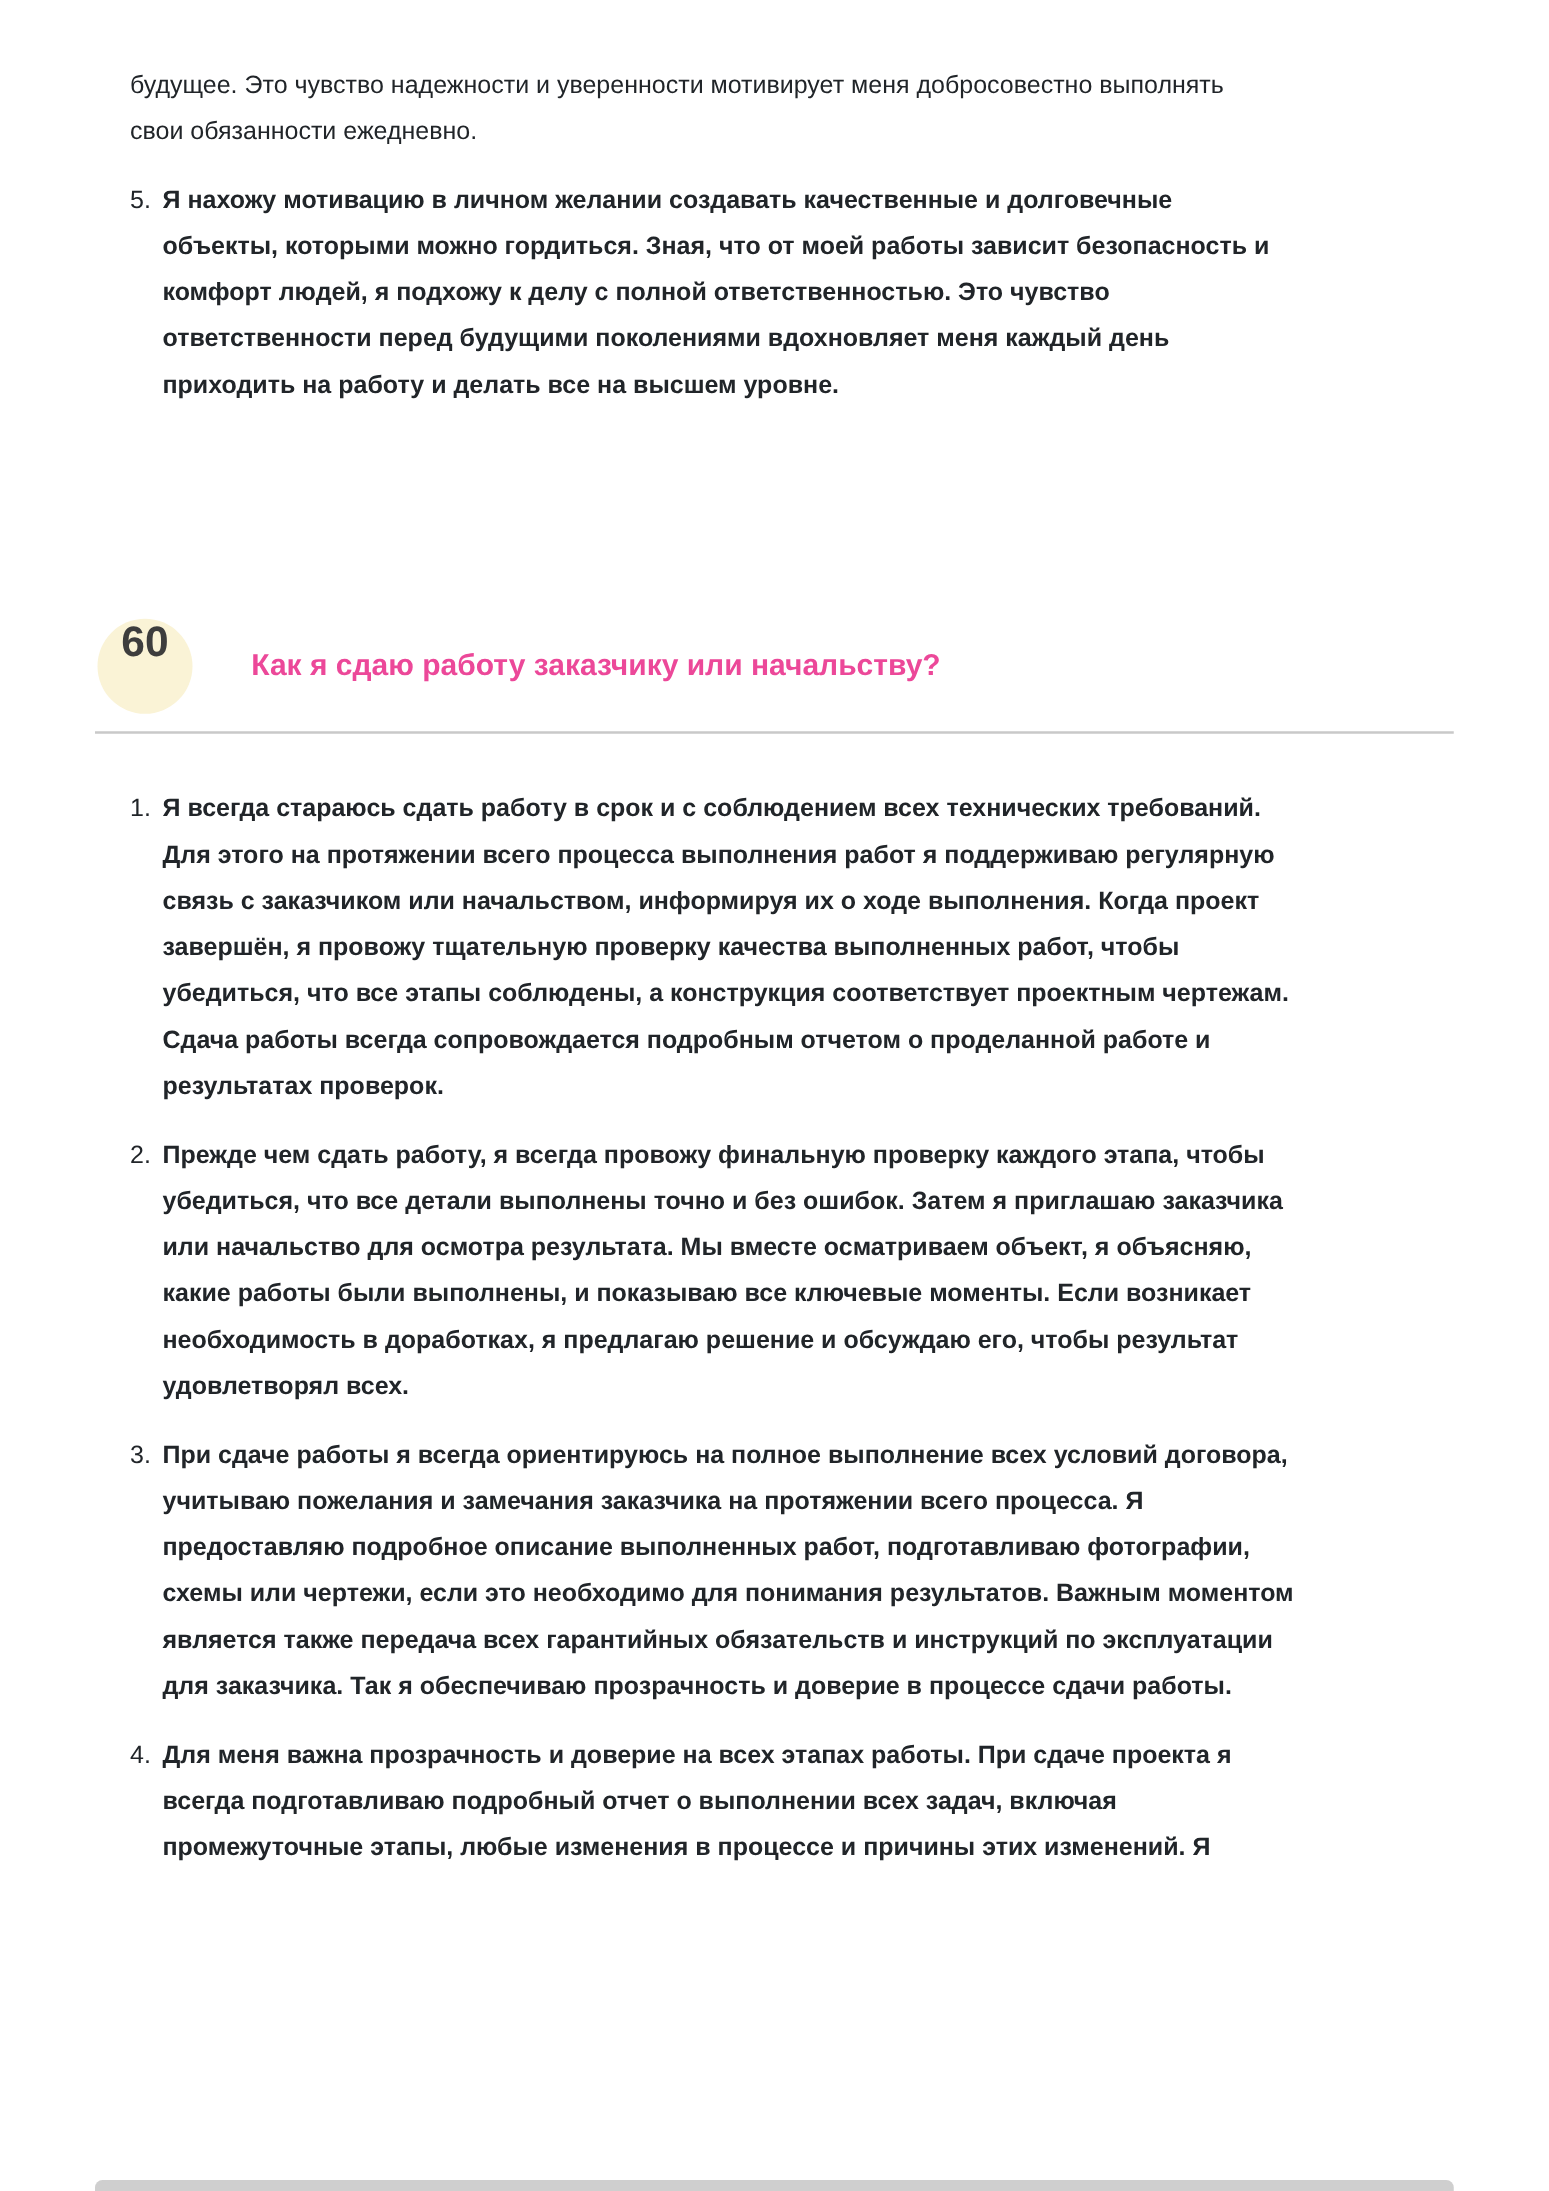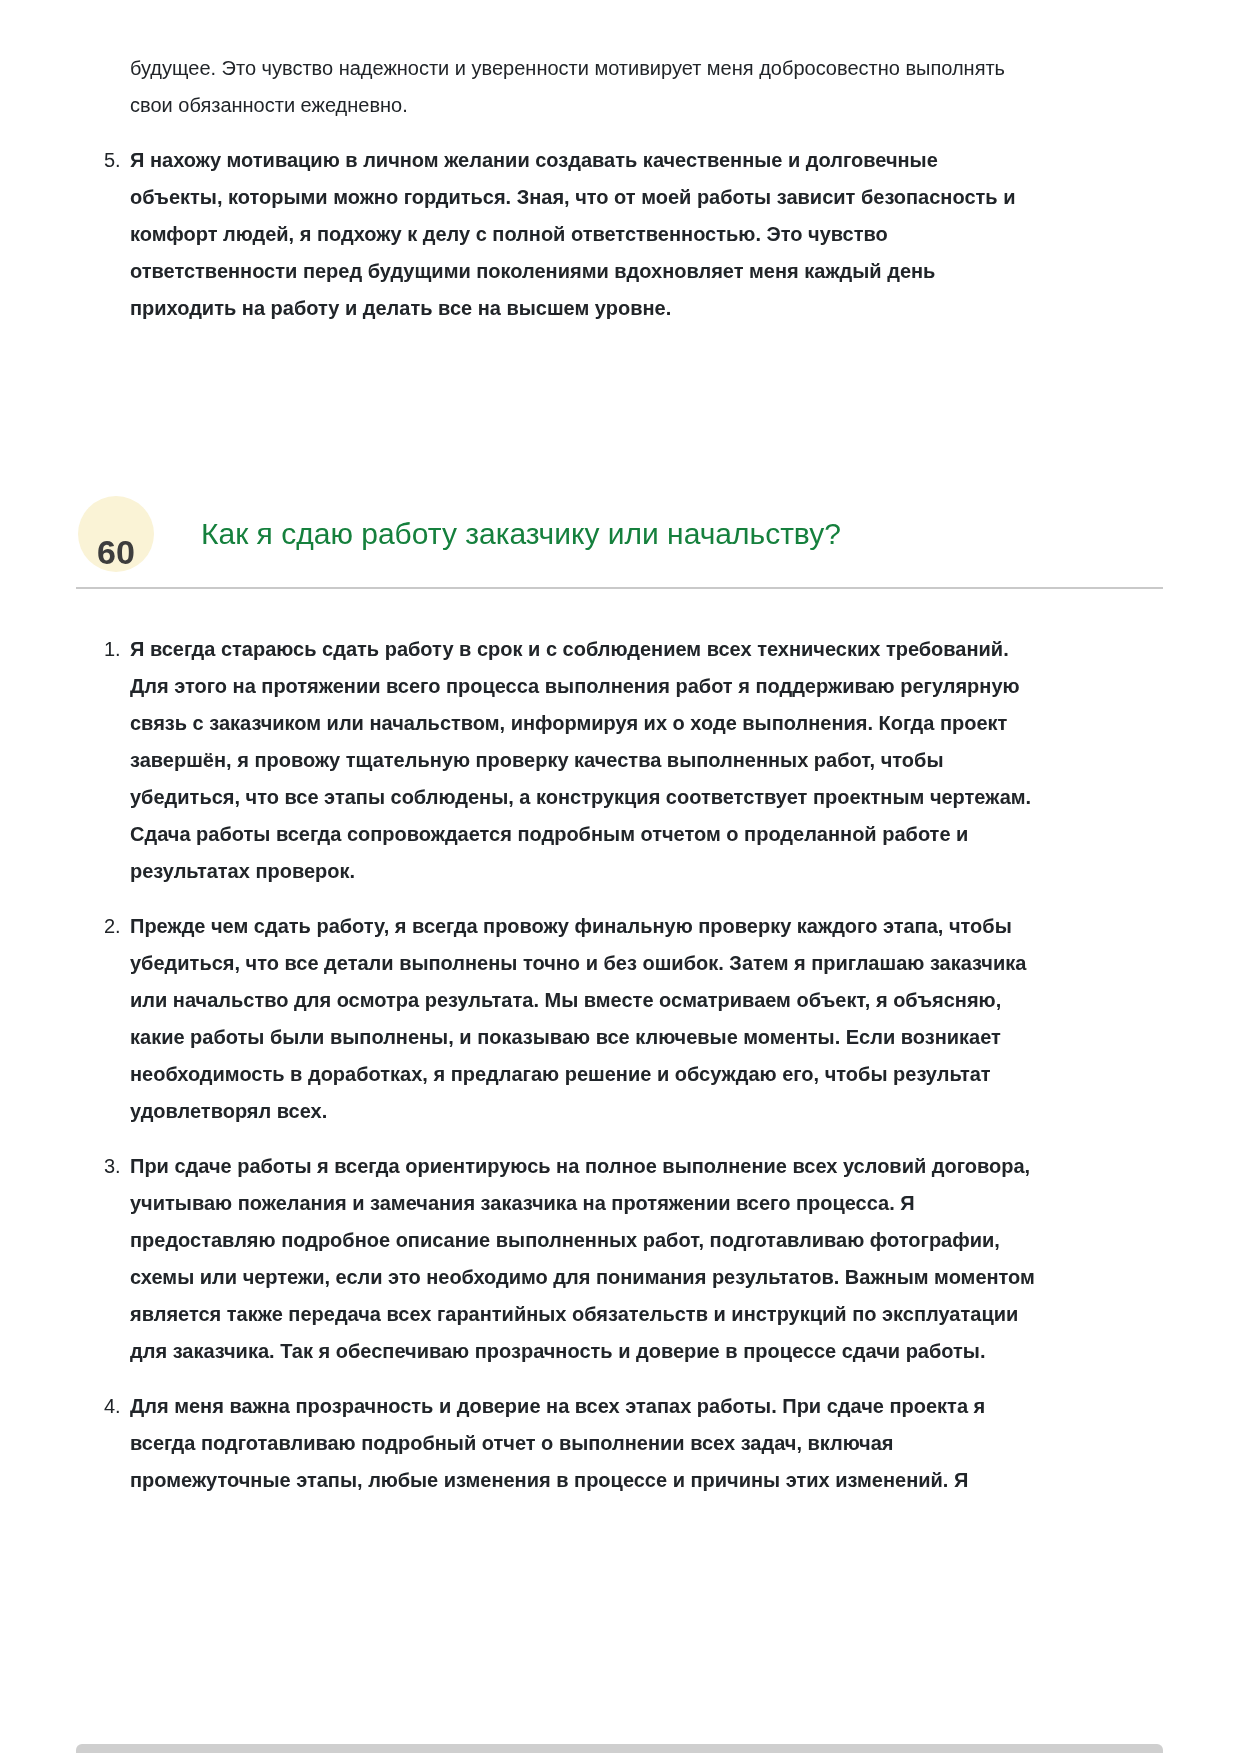--- a/index.html
+++ b/index.html
@@ -17,21 +17,21 @@
     color: #212529;
     box-sizing: border-box;
     padding: 50px 76px 0 76px;
   }
   .body-text {
     font-size: 20px;
     line-height: 37px;
     color: #212529;
   }
   .continuation {
-    margin: 0 0 18px 54px;
+    margin: 0 0 18px 28px;
     max-width: 905px;
   }
   .list-item {
     display: flex;
     align-items: flex-start;
     padding-left: 28px;
     margin-bottom: 18px;
     max-width: 960px;
   }
   .list-item .num {
@@ -48,32 +48,32 @@
     align-items: center;
     margin-top: 168px;
   }
   .badge {
     flex: 0 0 76px;
     width: 76px;
     height: 76px;
     border-radius: 50%;
     background: #faf3d6;
     display: flex;
-    align-items: flex-end;
+    align-items: flex-start;
     justify-content: center;
     font-size: 34px;
     font-weight: 700;
     color: #3d3d3d;
     margin-left: 2px;
   }
   .section-title {
     margin-left: 47px;
-    font-size: 30px;
-    font-weight: 400;
-    color: #15803d;
+    font-size: 24px;
+    font-weight: 700;
+    color: #ec4899;
     line-height: 1.25;
   }
   .divider {
     height: 2px;
     background: #c9c9c9;
     border: none;
     margin: 14px 0 0 0;
     width: 100%;
   }
   .answers {

